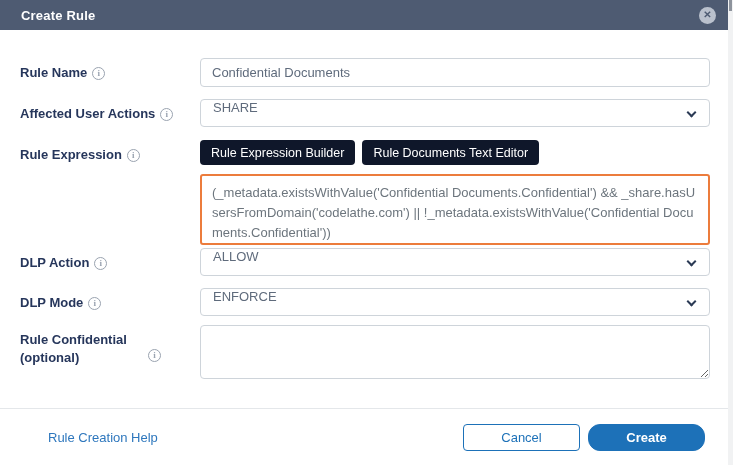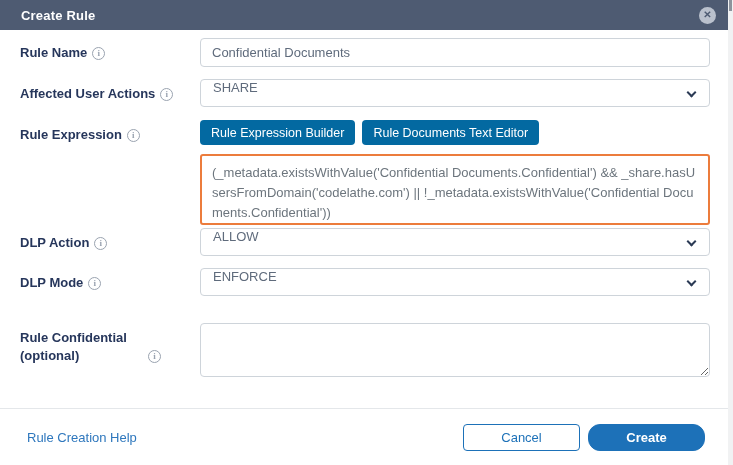--- a/index.html
+++ b/index.html
@@ -23,21 +23,21 @@
   .close-btn {
     margin-left:auto;
     width:17px; height:17px; border-radius:50%;
     background:#bac1cd; color:#4e5b72;
     display:flex; align-items:center; justify-content:center;
     font-size:10px; font-weight:bold; line-height:1;
     cursor:pointer; border:none;
   }
 
   
-  .modal-body { position:absolute; top:30px; left:0; right:5px; padding:8px 23px 0 20px; }
+  .modal-body { position:absolute; top:30px; left:0; right:5px; padding:28px 23px 0 20px; }
 
   .form-row { display:flex; align-items:flex-start; }
   .form-label {
     width:180px; flex:0 0 180px;
     padding-top:6px;
     font-size:13px; font-weight:bold; color:#26365b;
     line-height:1.4;
   }
   .info-icon {
     display:inline-flex; align-items:center; justify-content:center;
@@ -65,60 +65,60 @@
     position:relative;
   }
   .chevron {
     position:absolute; right:14px; top:9px;
     width:7px; height:7px;
     border-right:2px solid #2b3a55; border-bottom:2px solid #2b3a55;
     transform:rotate(45deg);
   }
 
   .btn-blue {
-    background:#0369a1; color:#ffffff;
+    background:#0f172a; color:#ffffff;
     border:none; border-radius:4px;
     height:25px; padding:0 11px;
     font-size:12.5px; font-family:"Liberation Sans", sans-serif;
     cursor:pointer;
   }
   .expr-buttons { display:flex; gap:7px; }
 
   .expression-box {
     margin-top:9px; margin-bottom:3px;
     width:100%; height:71px;
     border:2px solid #ec7c3c; border-radius:3px;
     padding:7px 10px;
     font-size:13px; line-height:1.52; color:#6c757d;
     word-break:break-all; overflow:hidden;
     background:#fff;
   }
 
-  .notif-label-line2 { display:flex; width:141px; align-items:center; }
+  .notif-label-line2 { display:flex; width:141px; }
   .notif-label-line2 .info-icon { margin-left:auto; }
 
   .notif-textarea {
     width:100%; height:54px;
     border:1px solid #ced4da; border-radius:4px;
     padding:6px 10px; font-size:13px; color:#5f6b7c;
     font-family:"Liberation Sans", sans-serif;
     resize:both; outline:none;
   }
 
   
   .mb12 { margin-bottom:12px; }
   .mb13 { margin-bottom:13px; }
-  .mb9  { margin-bottom:27px; }
+  .mb9  { margin-bottom:9px; }
 
   
   .modal-footer {
     position:absolute; left:0; right:5px; bottom:0; height:57px;
     border-top:1px solid #e4e7ea; background:#fff;
     display:flex; align-items:center;
-    padding:0 23px 0 27px;
+    padding:0 23px 0 48px;
   }
   .help-link { color:#2e77bd; font-size:13px; text-decoration:none; cursor:pointer; }
   .footer-buttons { margin-left:auto; display:flex; gap:8px; }
   .btn-cancel {
     min-width:117px; height:27px;
     background:#ffffff; color:#1d71b8;
     border:1px solid #1d71b8; border-radius:4px;
     font-size:13px; font-family:"Liberation Sans", sans-serif; cursor:pointer;
   }
   .btn-create {

